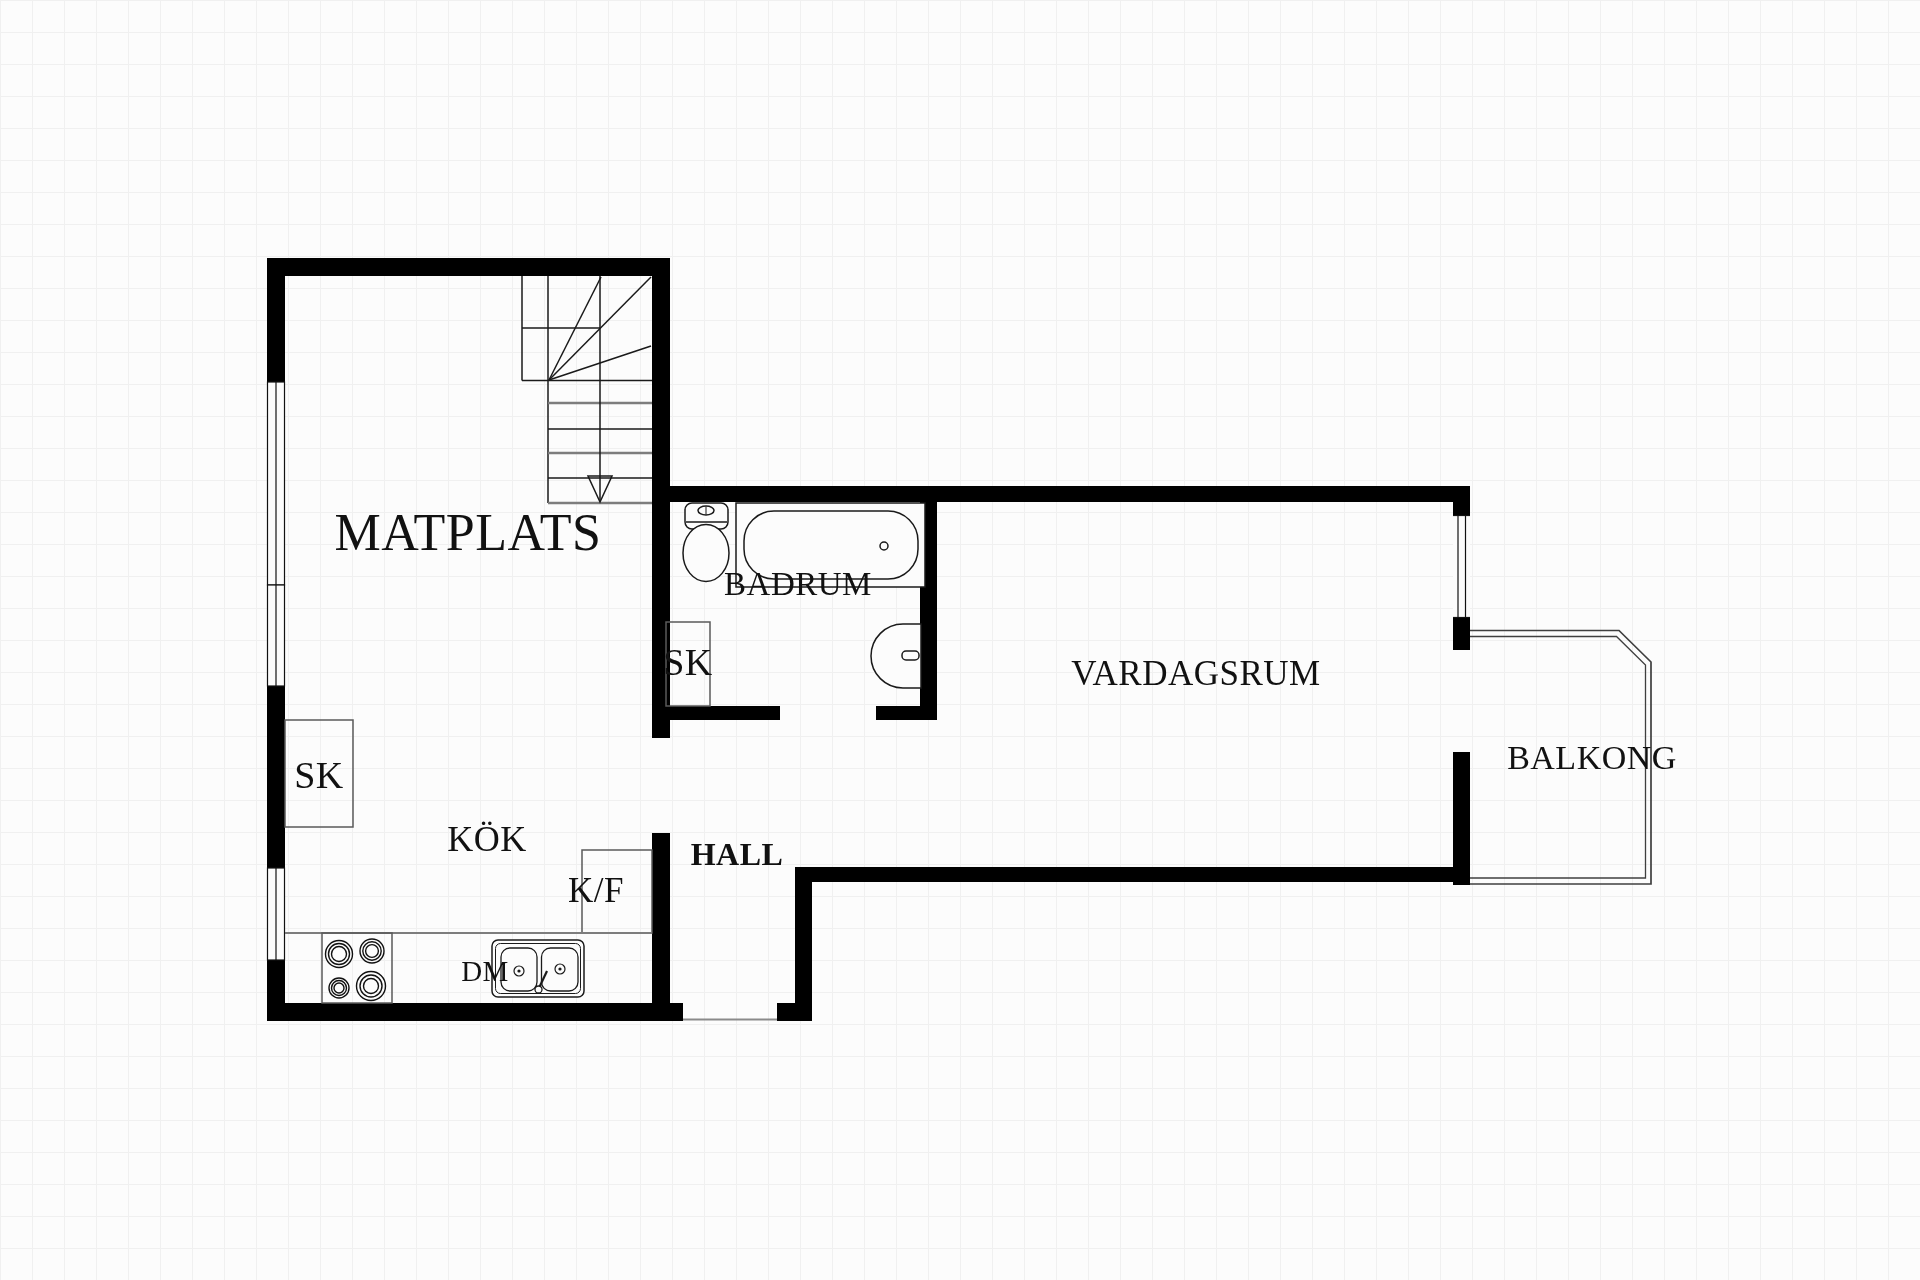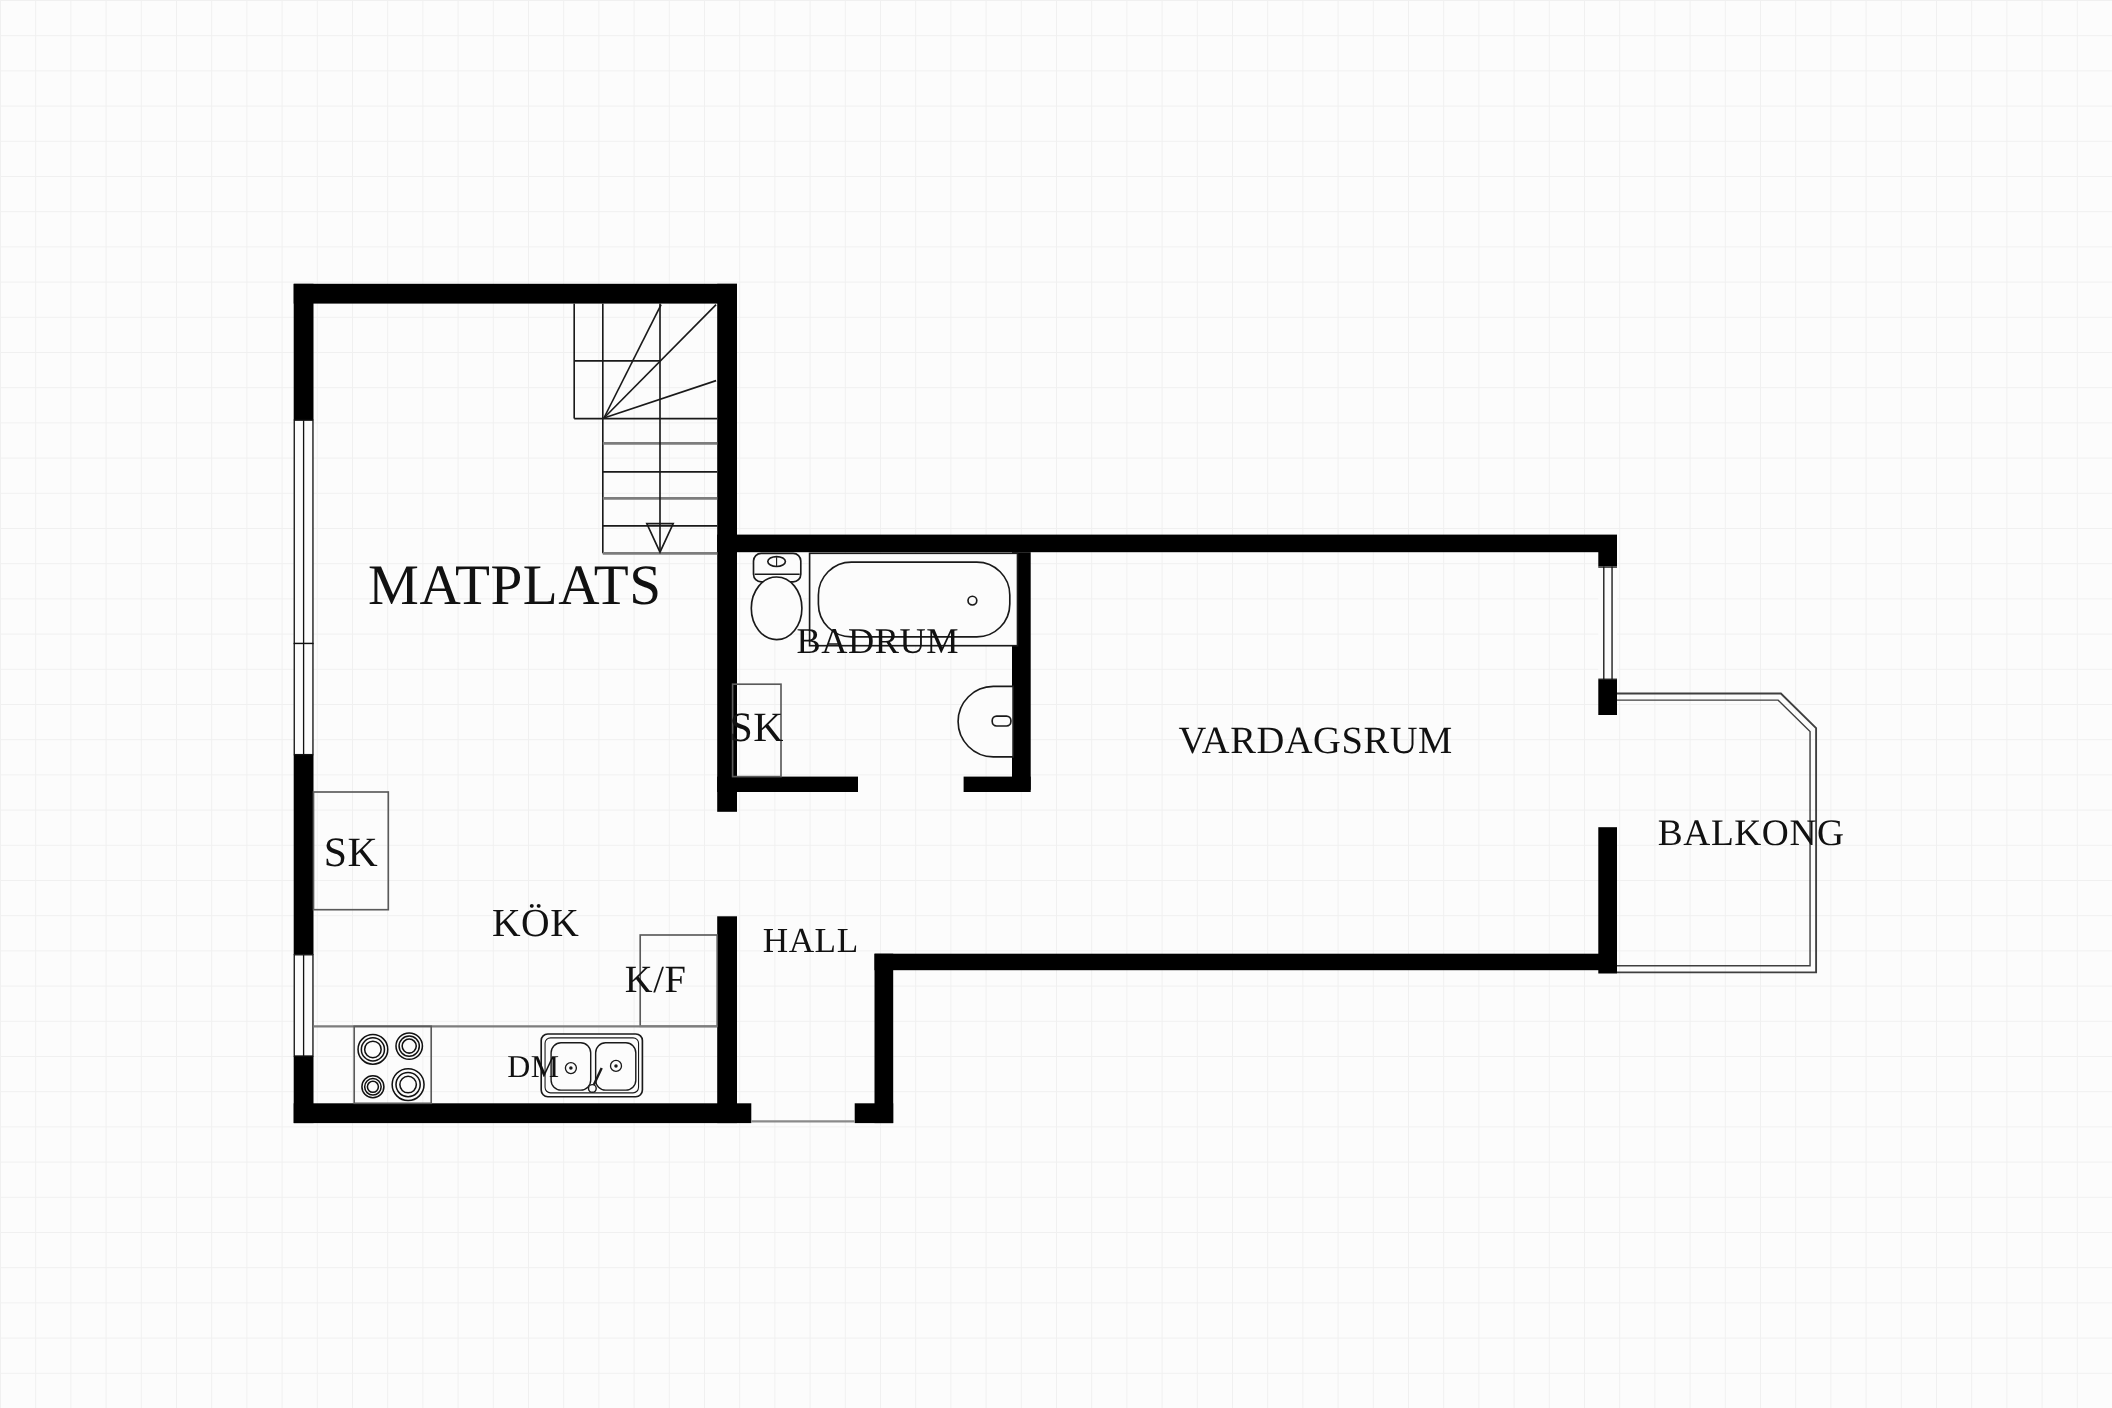--- a/index.html
+++ b/index.html
@@ -180,19 +180,19 @@
   <div class="label" style="left:688px;top:662px;font-size:38px;">SK</div>
 
   <div class="label" style="left:1196px;top:673px;font-size:35px;text-align:right;">VARDAGSRUM</div>
 
   <div class="label" style="left:1560px;top:758px;font-size:34px;margin-left:32px;">BALKONG</div>
 
   <div class="label" style="left:319px;top:775px;font-size:38px;">SK</div>
 
   <div class="label" style="left:457px;top:839px;font-size:36px;margin-left:30px;">KÖK</div>
 
-  <div class="label" style="left:737px;top:854px;font-size:32px;">HALL</div>
+  <div class="label" style="left:737px;top:854px;font-size:32px;font-weight:bold;">HALL</div>
 
   <div class="label" style="left:596px;top:890px;font-size:35px;">K/F</div>
 
   <div class="label" style="left:485px;top:971px;font-size:29px;">DM</div>
 
 </div>
 
 </body></html>

